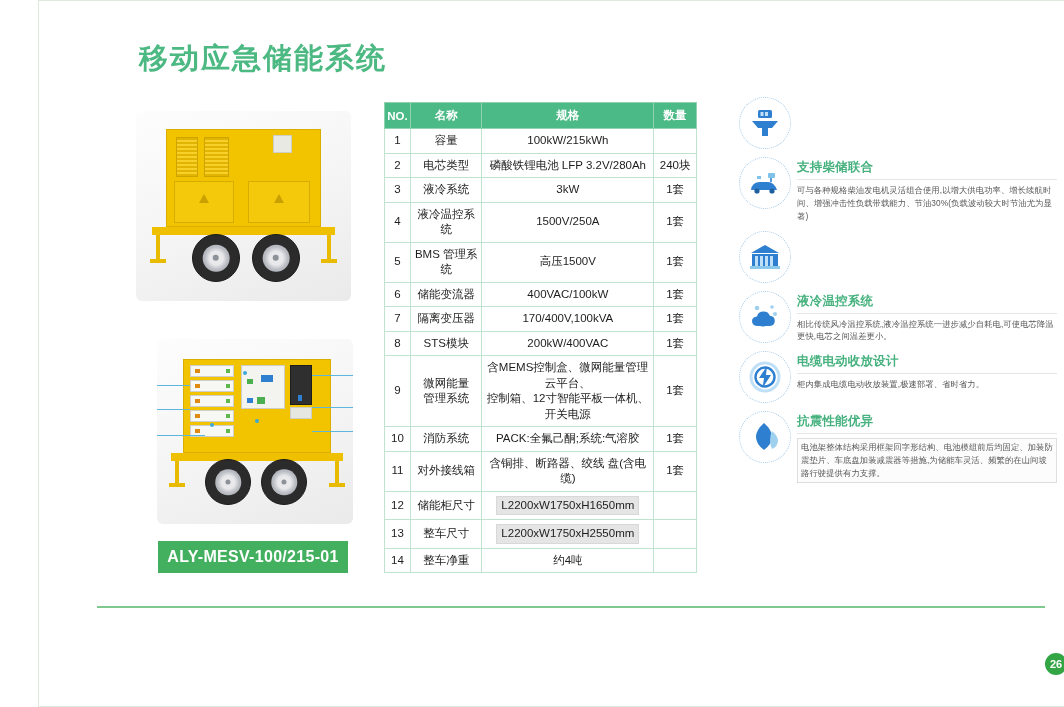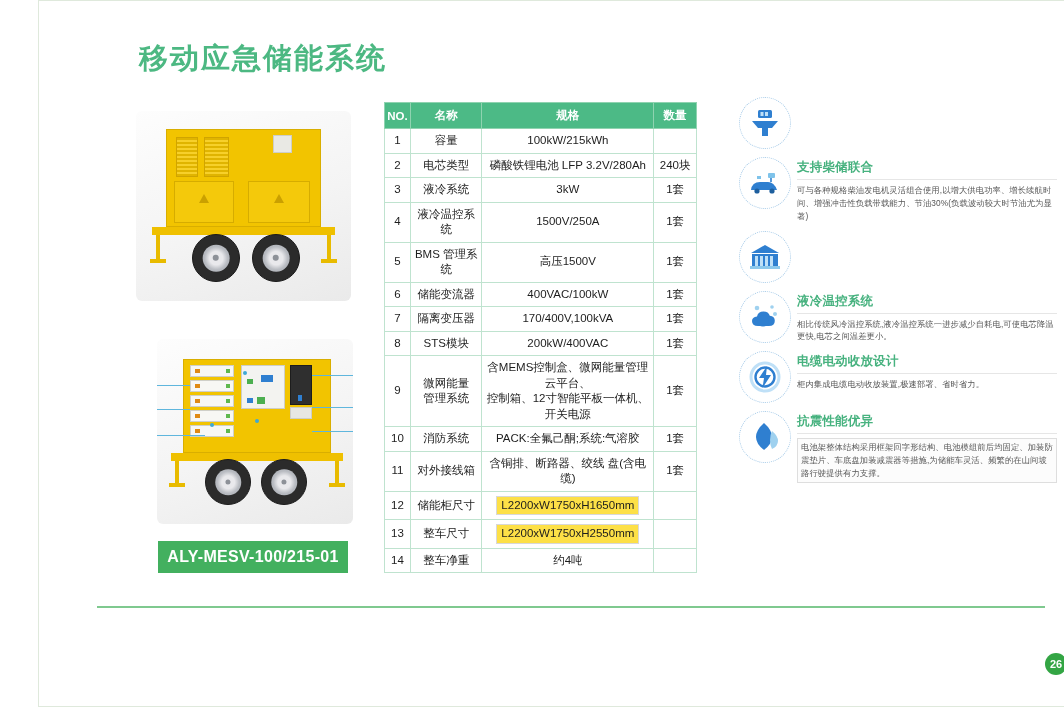--- a/index.html
+++ b/index.html
@@ -135,21 +135,21 @@
     line-height: 1.35;
     background: #ffffff;
   }
   .c-no  { width: 26px; }
   .c-nm  { width: 72px; }
   .c-sp  { width: 172px; }
   .c-qt  { width: 43px; }
   .boxed {
     display: inline-block;
     border: 1px solid #d8d8d8;
-    background: #fde047;
+    background: #e5e5e5;
     padding: 1px 4px;
   }
   
   .features { position: absolute; left: 700px; top: 96px; width: 318px; }
   .feature {
     position: relative;
     display: flex;
     margin-bottom: 8px;
   }
   .f-icon {

